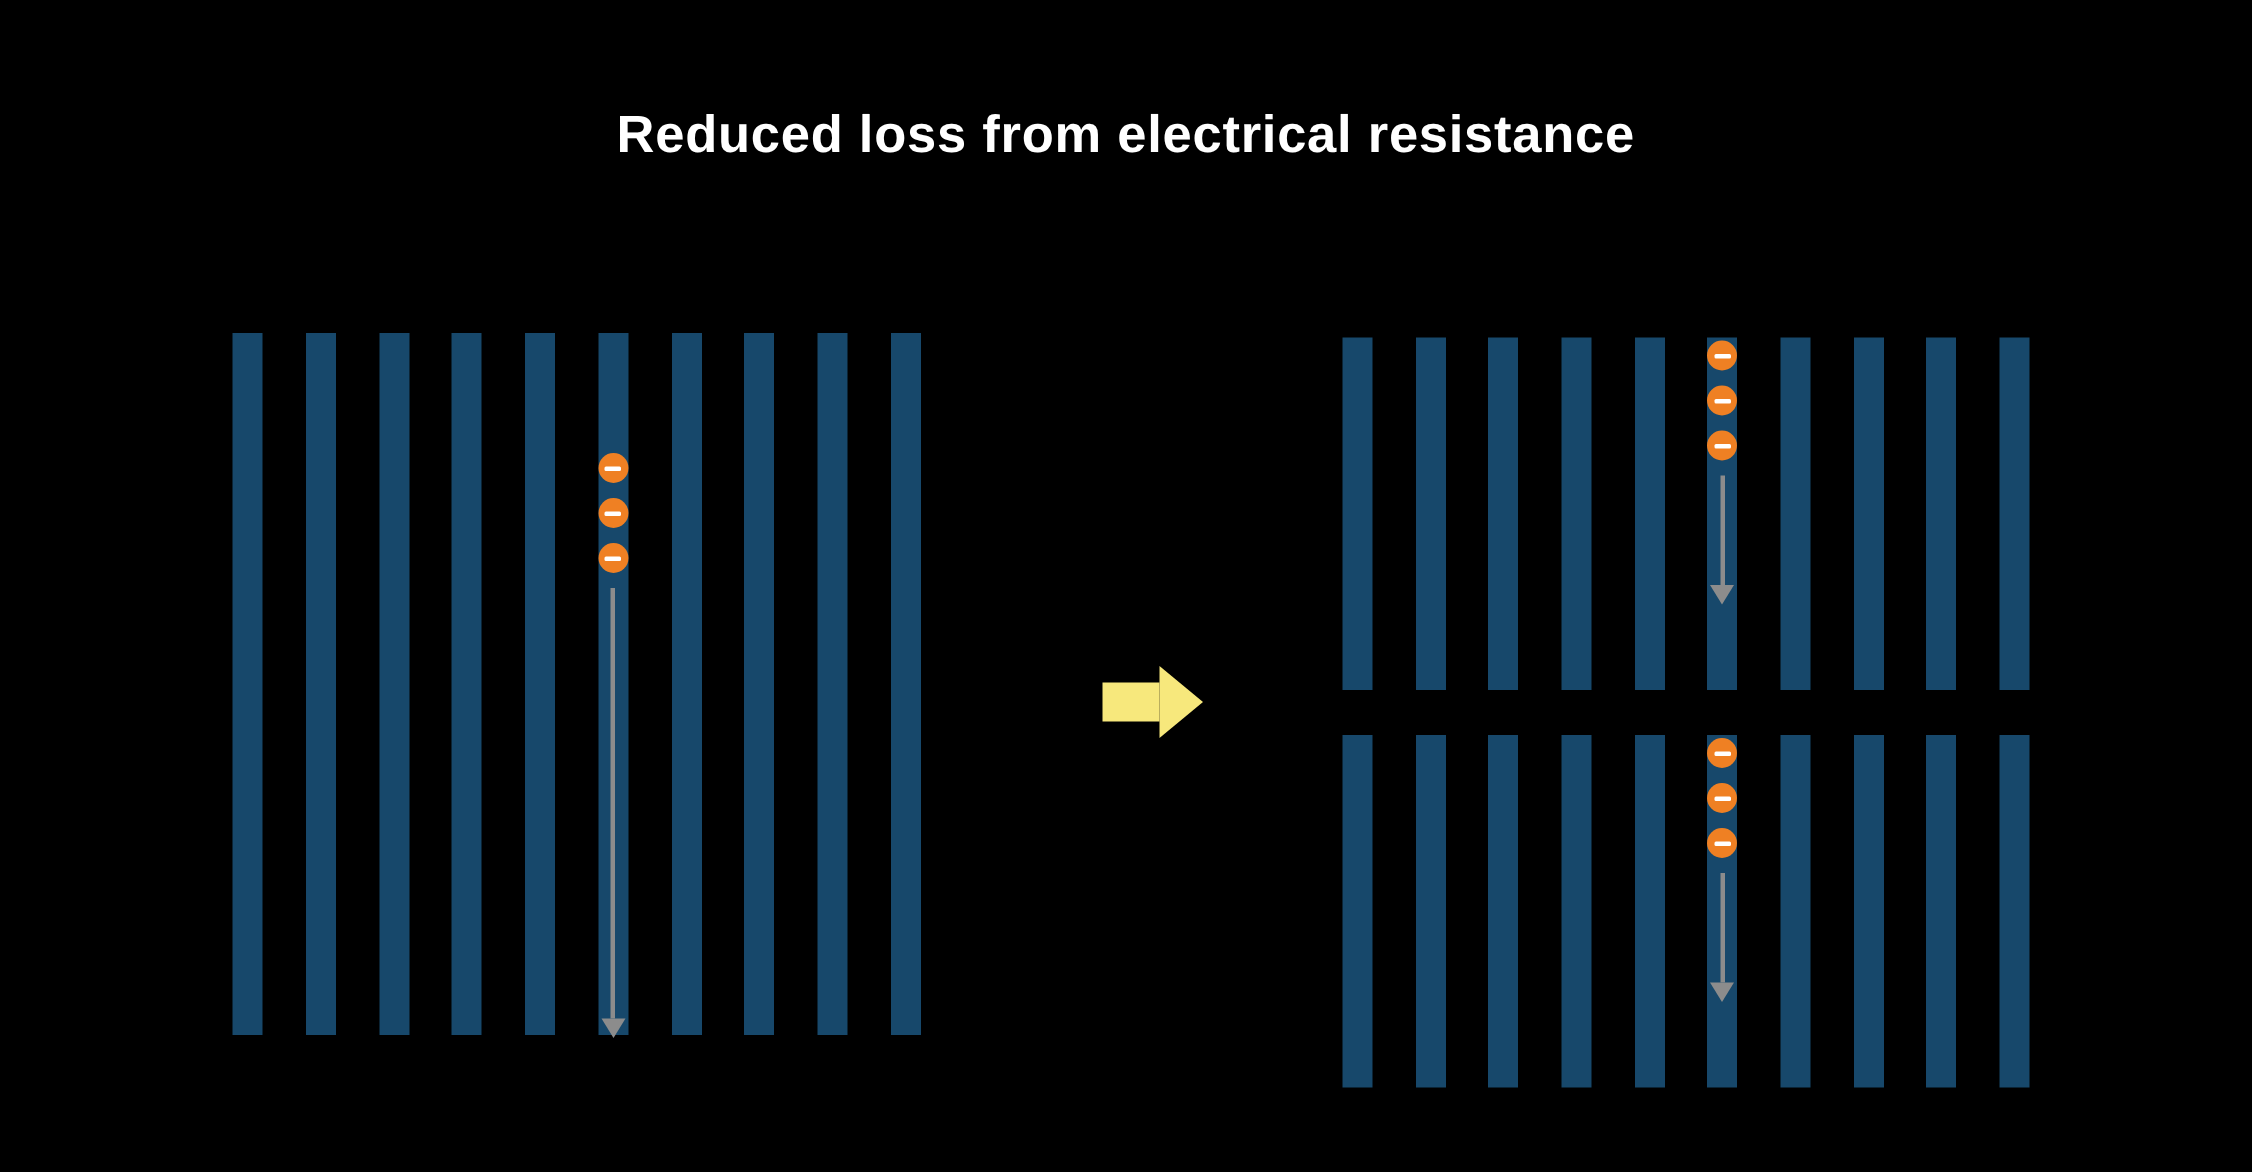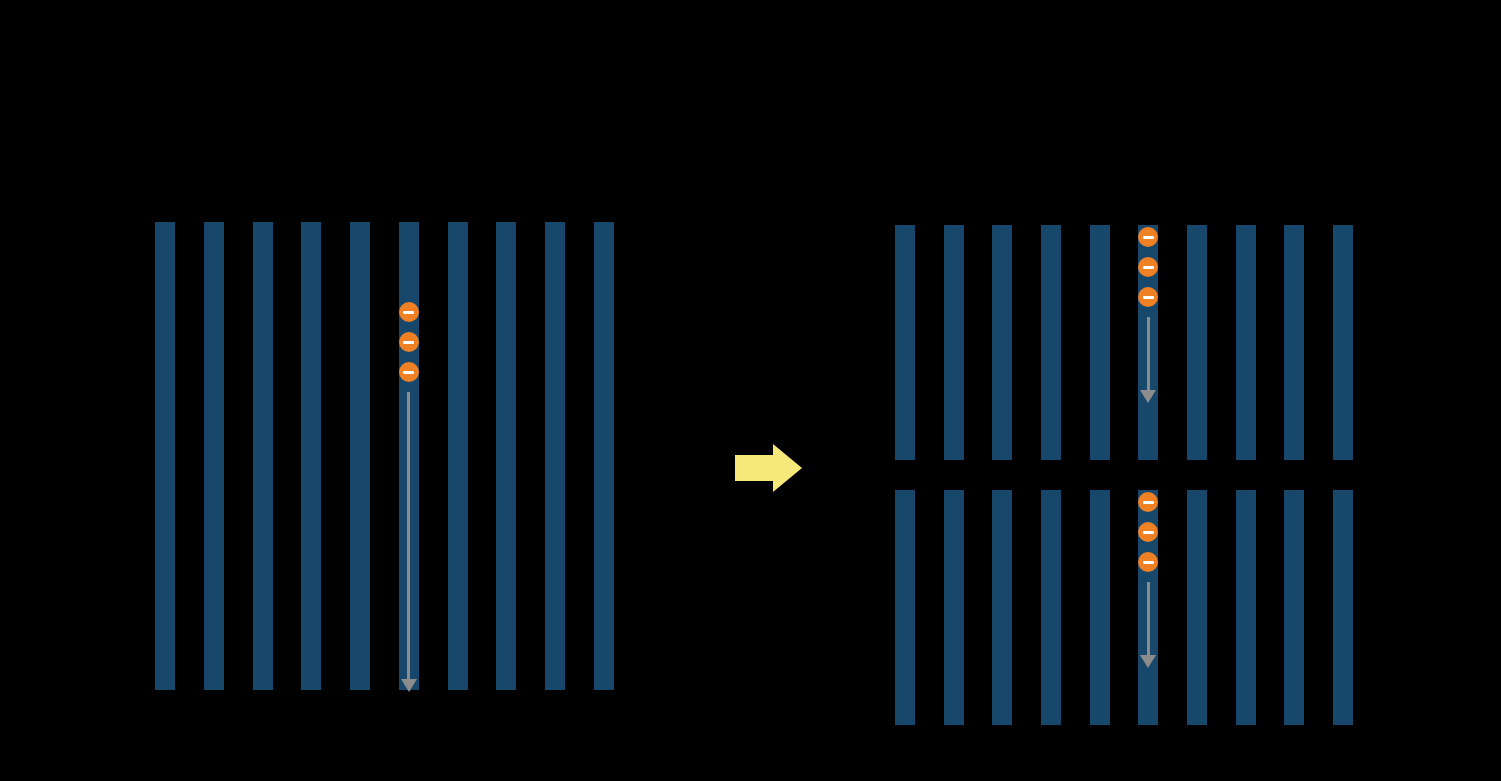--- a/index.html
+++ b/index.html
@@ -111,20 +111,21 @@
     border-top:24px solid transparent;
     border-bottom:24px solid transparent;
     border-left:29px solid var(--transition-arrow);
   }
 </style>
 </head>
 <body>
 
 <div class="stage">
 
+  <div class="title">Reduced loss from electrical resistance</div>
 
   <div class="panel" id="panel-full">
     <div class="bars">
         <div class="bar"></div>
         <div class="bar"></div>
         <div class="bar"></div>
         <div class="bar"></div>
         <div class="bar"></div>
         <div class="bar"></div>
         <div class="bar"></div>

